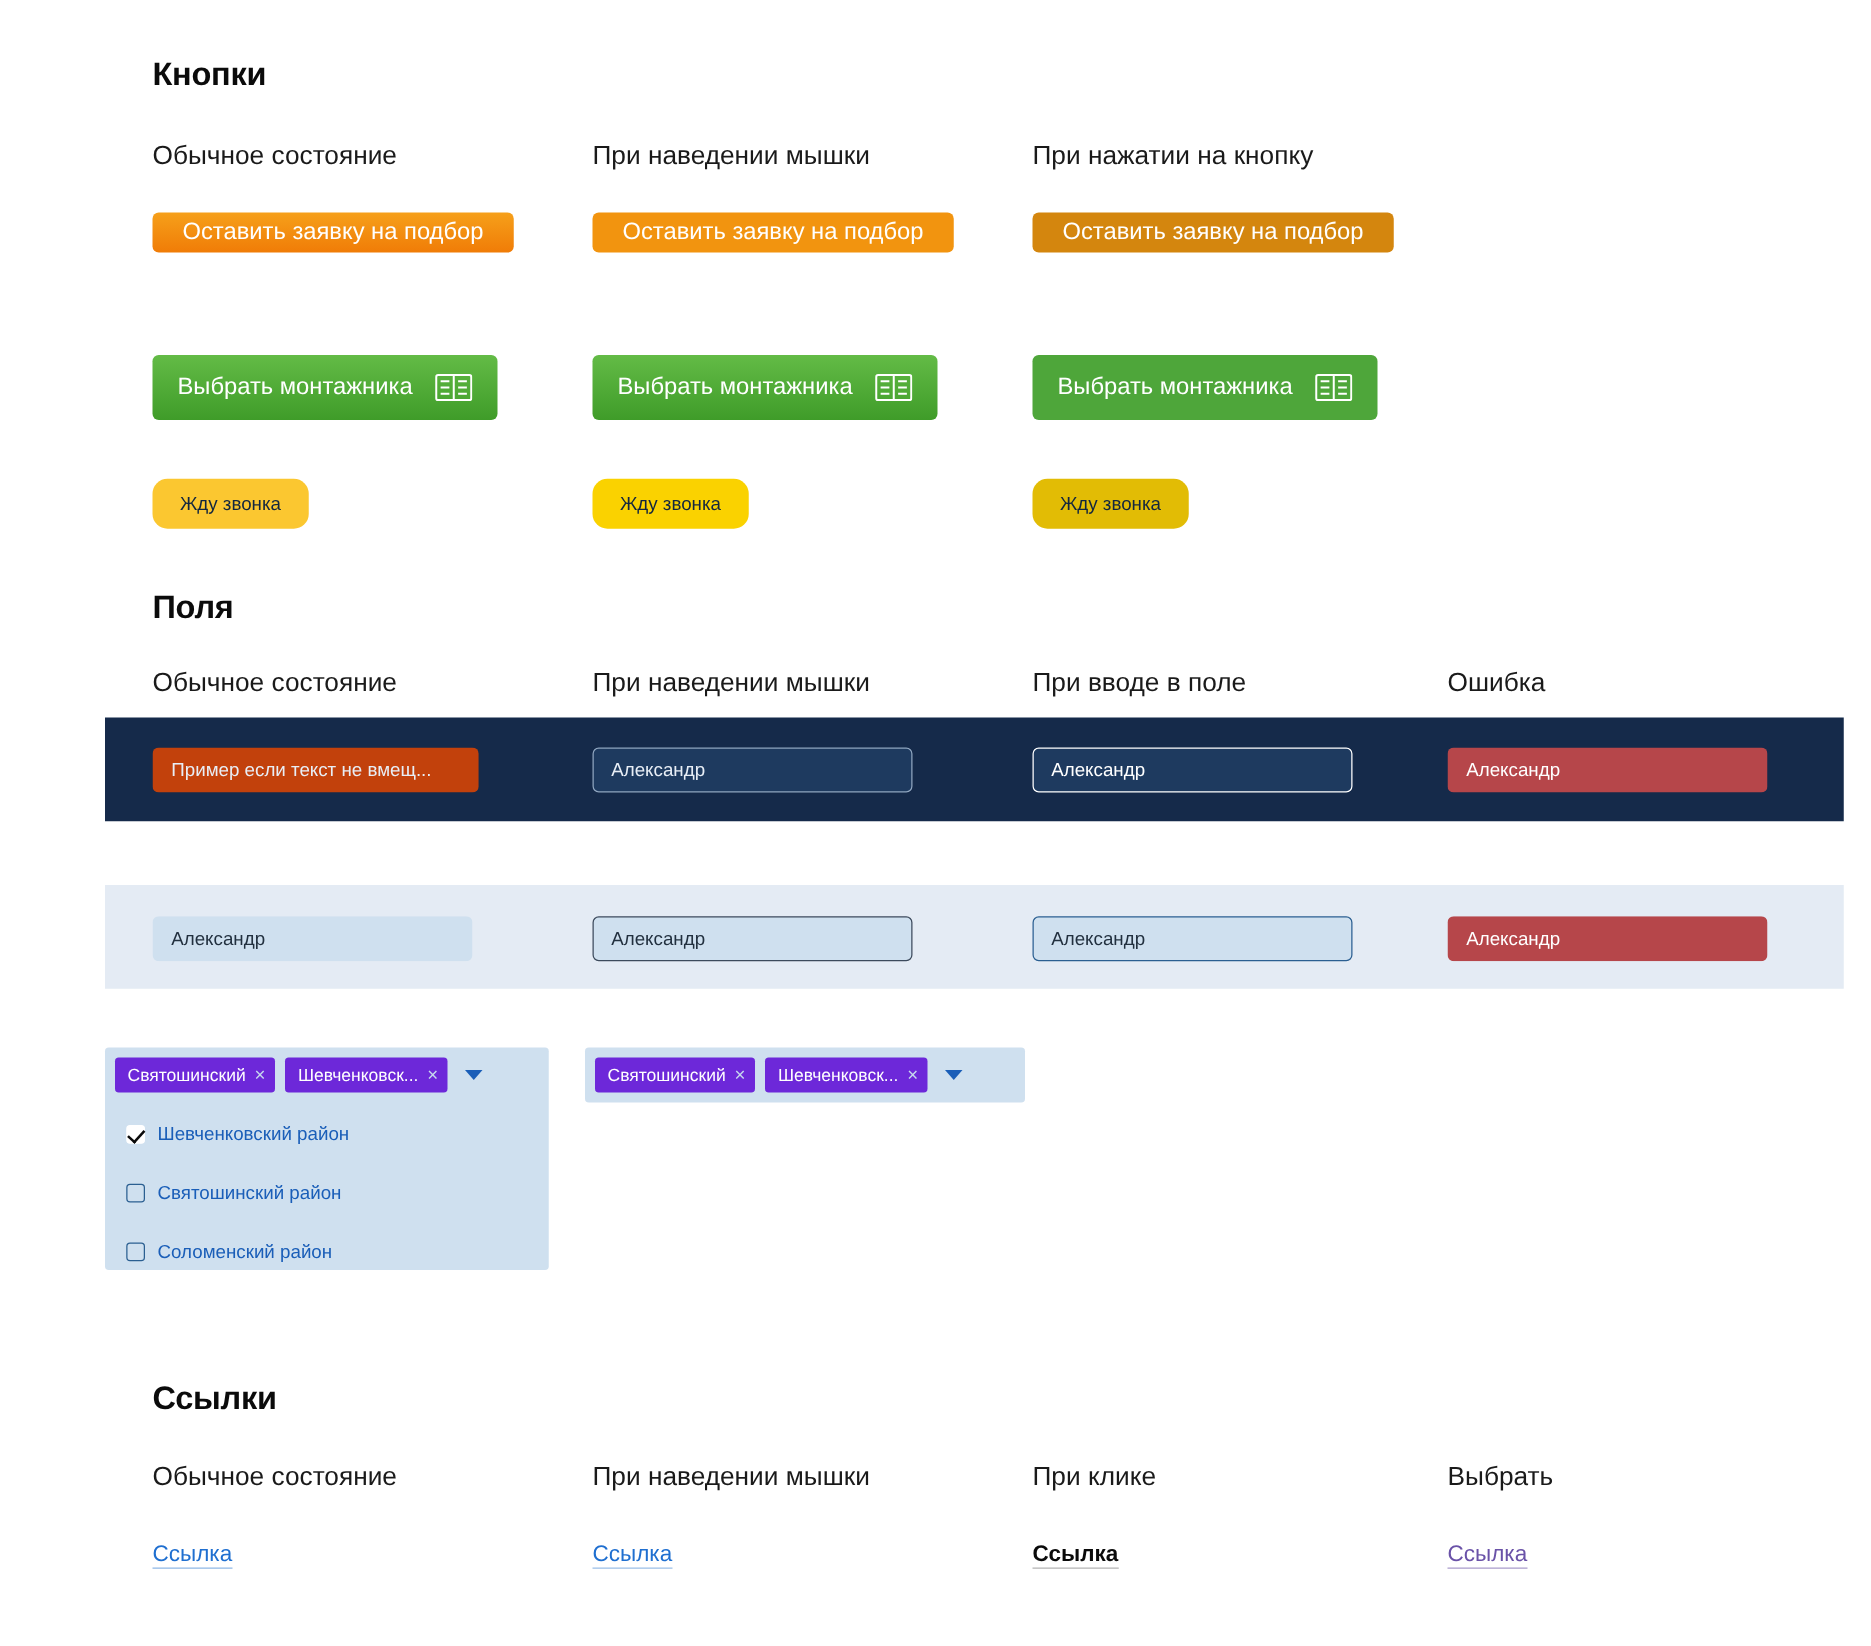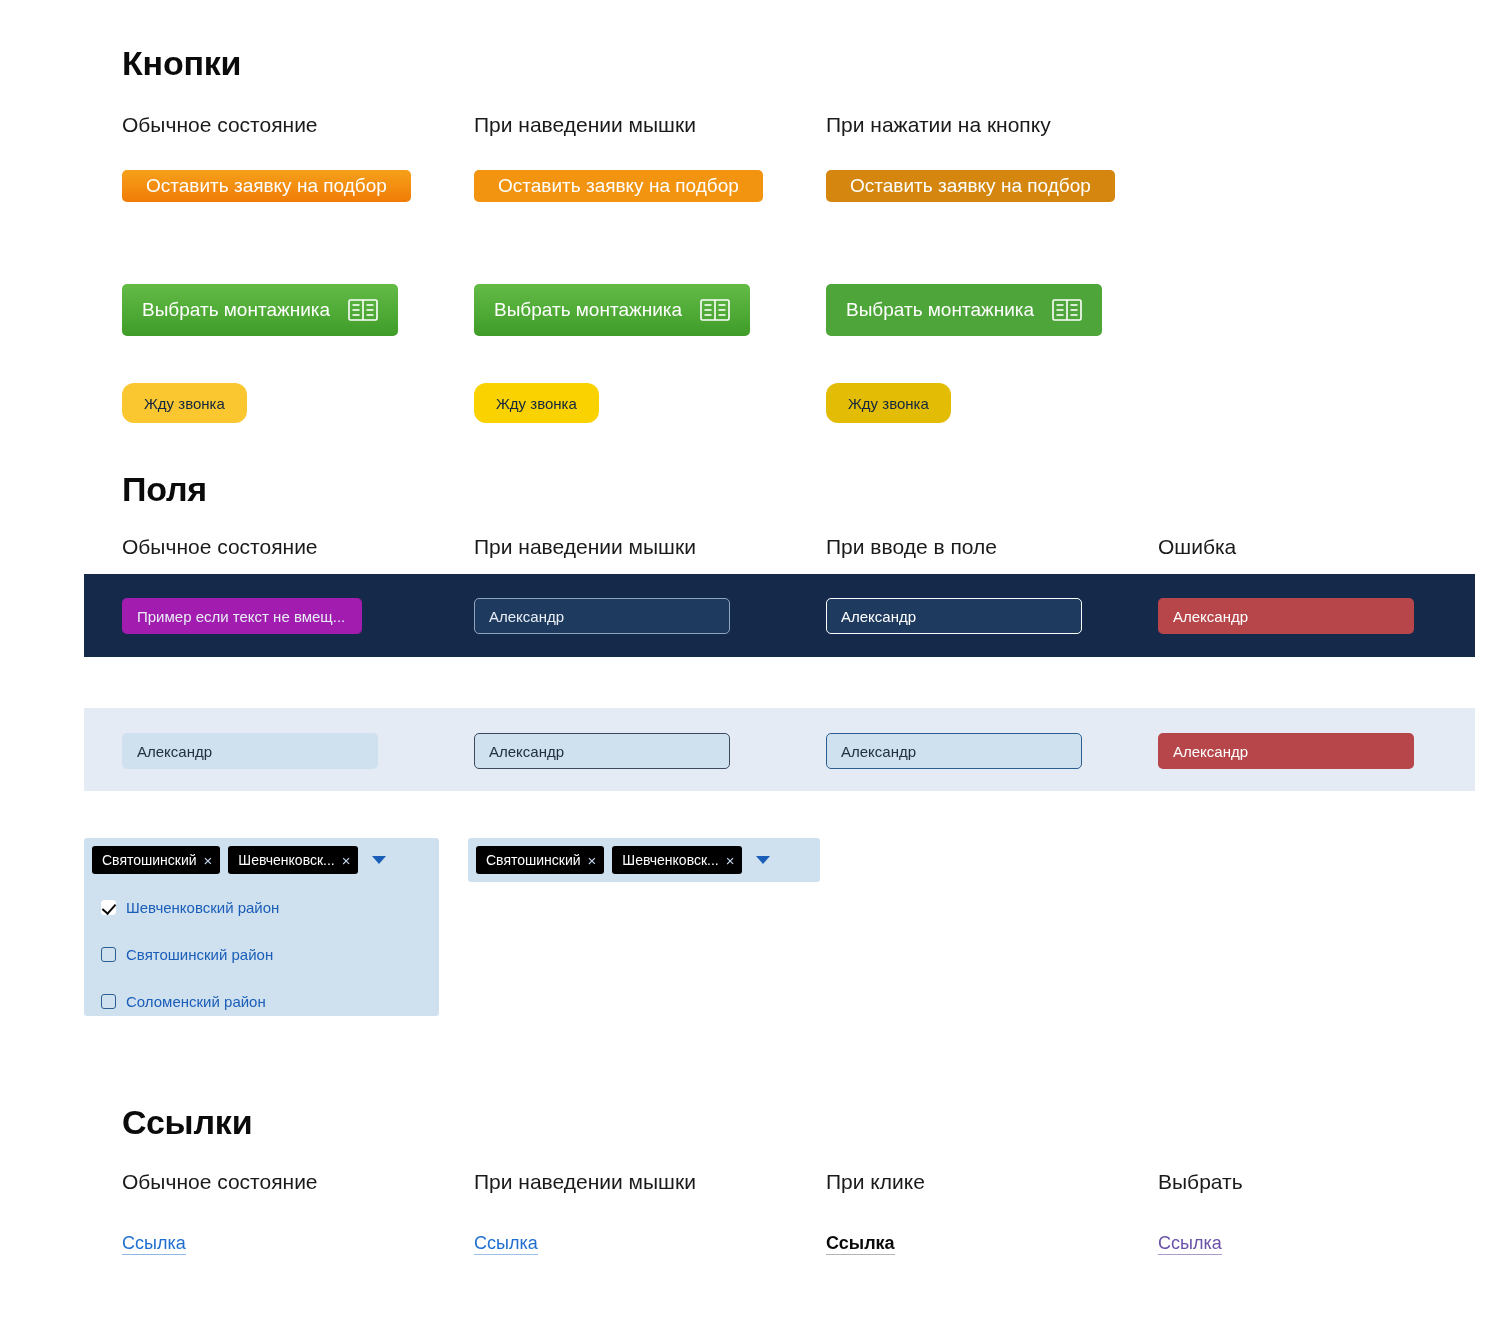--- a/index.html
+++ b/index.html
@@ -11,21 +11,21 @@
     font-family: "Liberation Sans", sans-serif;
     color: #111111;
     overflow: hidden;
     position: relative;
   }
 
   
   .page { position: relative; width: 1497px; height: 1317px; }
 
   .h1 {
-    font-size: 34px;
+    font-size: 26px;
     font-weight: bold;
     letter-spacing: -0.2px;
     color: #0b0b0b;
   }
   .col-label {
     font-size: 21px;
     font-weight: normal;
     color: #1a1a1a;
     white-space: nowrap;
   }
@@ -91,21 +91,21 @@
   .field {
     height: 36px;
     border-radius: 5px;
     display: flex;
     align-items: center;
     padding: 0 14px;
     font-size: 15px;
     font-family: "Liberation Sans", sans-serif;
   }
   
-  .fd-normal { width: 240px; background: #a21caf; color: #e8eef6; border: 1px solid transparent; text-align: center; }
+  .fd-normal { width: 261px; background: #c2410c; color: #e8eef6; border: 1px solid transparent; text-align: center; }
   .fd-hover  { width: 256px; background: #1e3a5f; color: #e8eef6; border: 1px solid #8fa5bf; }
   .fd-focus  { width: 256px; background: #1e3a5f; color: #ffffff; border: 1px solid #ffffff; }
   .fd-error  { width: 256px; background: #b6464a; color: #ffffff; border: 1px solid transparent; }
 
   
   .fl-normal { width: 256px; background: #cfe0ef; color: #22303f; border: 1px solid transparent; }
   .fl-hover  { width: 256px; background: #cfe0ef; color: #22303f; border: 1px solid #3c4a5c; }
   .fl-focus  { width: 256px; background: #cfe0ef; color: #22303f; border: 1px solid #2b5f91; }
   .fl-error  { width: 256px; background: #b6464a; color: #ffffff; border: 1px solid transparent; }
 
@@ -113,21 +113,21 @@
   .ms {
     background: #cfe0ef;
     border-radius: 3px;
     padding: 8px 8px 0 8px;
   }
   .ms-open   { width: 355px; height: 178px; }
   .ms-closed { width: 352px; height: 44px; padding-bottom: 8px; }
 
   .ms-tagrow { display: flex; align-items: center; gap: 8px; }
   .tag {
-    background: #000000;
+    background: #6d28d9;
     color: #ffffff;
     font-size: 14px;
     height: 28px;
     border-radius: 3px;
     padding: 0 8px 0 10px;
     display: inline-flex;
     align-items: center;
     gap: 7px;
     white-space: nowrap;
   }

